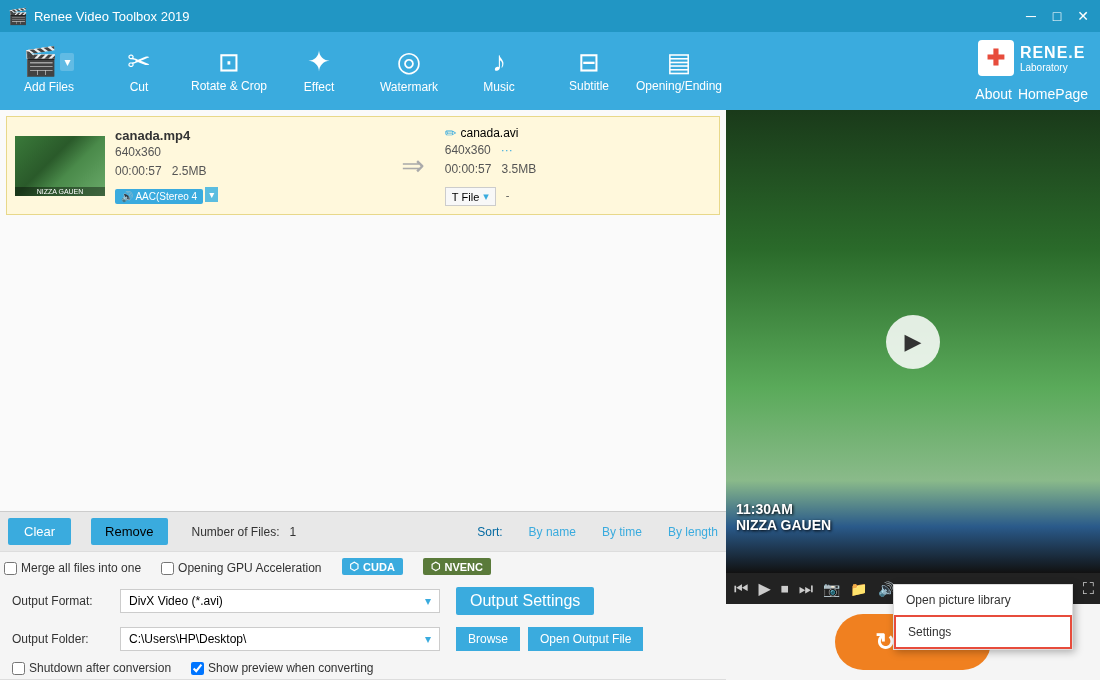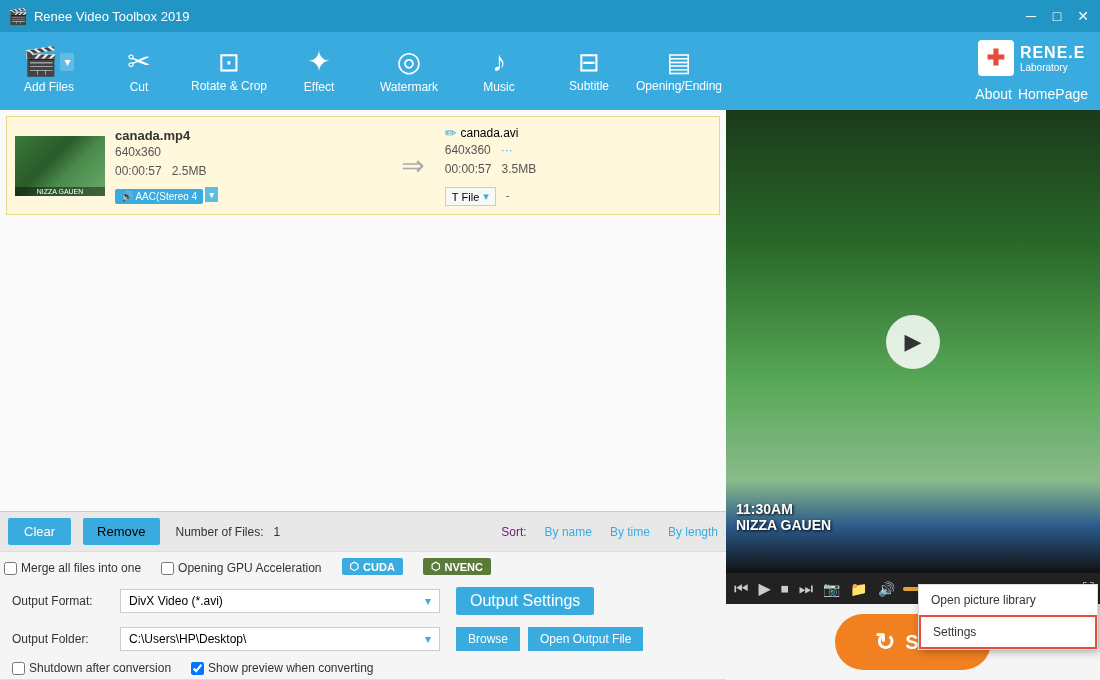--- a/index.html
+++ b/index.html
@@ -149,21 +149,21 @@
       margin-top: 4px;
     }
     .subtitle-drop-arrow { margin-left: 4px; color: #3aabde; }
 
     
     .bottom-controls {
       background: #e8e8e8;
       padding: 6px 8px;
       display: flex;
       align-items: center;
-      gap: 12px;
+      gap: 20px;
       border-top: 1px solid #ccc;
     }
     .btn-clear {
       background: #3aabde;
       color: white;
       border: none;
       padding: 6px 16px;
       cursor: pointer;
       font-size: 13px;
       border-radius: 2px;
@@ -171,21 +171,21 @@
     .btn-remove {
       background: #3aabde;
       color: #000000;
       border: none;
       padding: 6px 14px;
       cursor: pointer;
       font-size: 13px;
       border-radius: 2px;
     }
     .file-count { font-size: 12px; color: #333; margin-left: 4px; }
-    .sort-label { font-size: 12px; color: #701a75; margin-left: auto; }
+    .sort-label { font-size: 12px; color: #0369a1; margin-left: auto; }
     .sort-option { font-size: 12px; color: #3aabde; cursor: pointer; margin-left: 6px; }
 
     
     .settings-row {
       padding: 6px 4px;
       display: flex;
       align-items: flex-end;
       gap: 20px;
       background: #f5f5f5;
       border-top: 1px solid #ddd;
@@ -347,21 +347,21 @@
       height: 100%;
       background: #e8a030;
       border-radius: 2px;
       width: 65%;
     }
     .fullscreen-btn { margin-left: auto; color: #ccc; font-size: 16px; cursor: pointer; }
 
     
     .popup-menu {
       position: absolute;
-      right: 2px;
+      right: 27px;
       bottom: 30px;
       background: white;
       border: 1px solid #ddd;
       box-shadow: 2px 2px 8px rgba(0,0,0,0.3);
       width: 180px;
       z-index: 100;
     }
     .popup-item {
       padding: 8px 12px;
       font-size: 12px;

